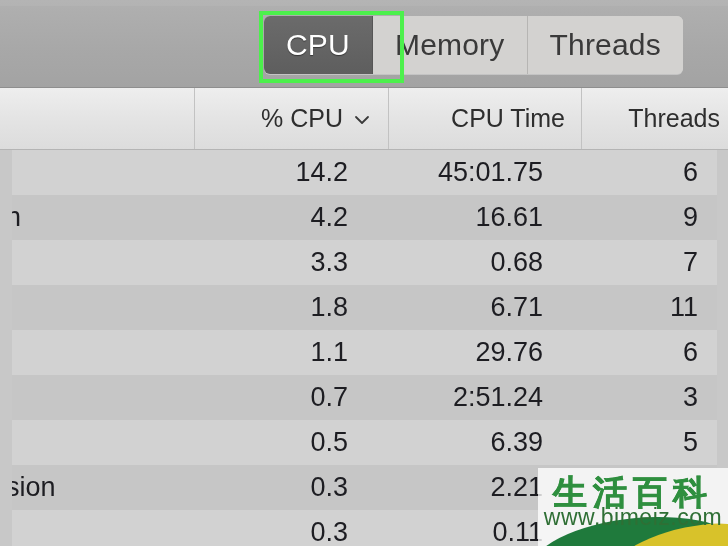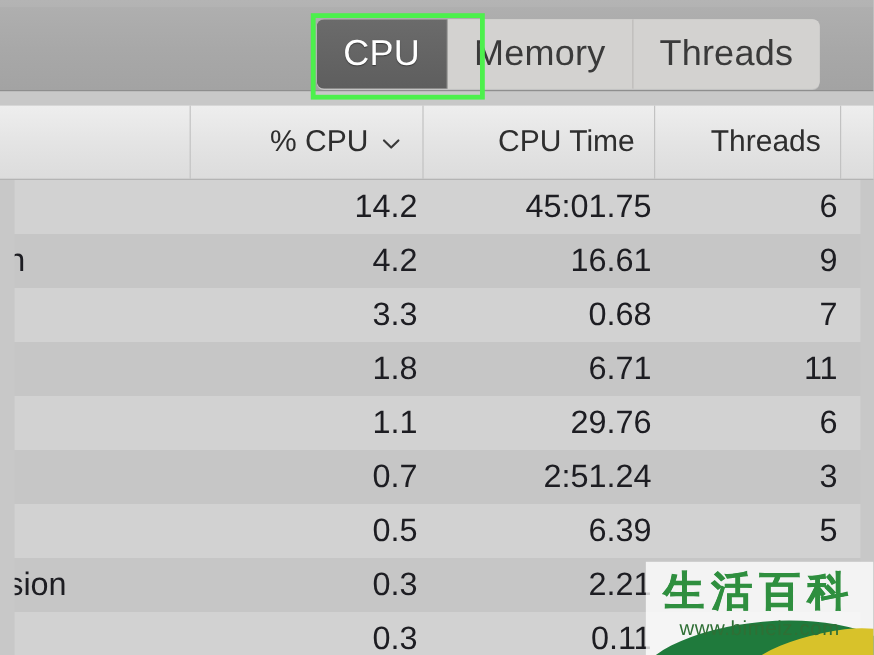--- a/index.html
+++ b/index.html
@@ -21,21 +21,21 @@
     height: 546px;
     overflow: hidden;
   }
 
   
   .toolbar {
     position: absolute;
     left: 0;
     top: 0;
     width: 728px;
-    height: 76px;
+    height: 88px;
     background: linear-gradient(to bottom, #b0b0b0 0%, #a8a8a8 55%, #a3a3a3 100%);
     border-bottom: 1px solid #8e8e8e;
     box-sizing: border-box;
   }
   .toolbar-topline {
     position: absolute;
     left: 0; top: 0;
     width: 728px; height: 6px;
     background: rgba(255,255,255,0.05);
   }
@@ -103,20 +103,21 @@
     height: 61px;
     display: flex;
     align-items: center;
     justify-content: flex-end;
     font-size: 25px;
     color: #2e2e2e;
     box-sizing: border-box;
     border-left: 1px solid #c2c2c2;
     padding-right: 16px;
     white-space: nowrap;
+    margin-left: 36px;
   }
   .hcell.c-name  { left: 0px;   width: 158px; border-left: none; }
   .hcell.c-cpu   { left: 158px; width: 194px; }
   .hcell.c-time  { left: 352px; width: 193px; }
   .hcell.c-thr   { left: 545px; width: 155px; }
   .hcell.c-tail  { left: 700px; width: 28px; }
 
   .sort-chevron {
     display: inline-block;
     width: 20px;
@@ -196,24 +197,24 @@
     font-size: 34px;
     letter-spacing: 6px;
     color: #2f8f3f;
     font-family: "DejaVu Sans", sans-serif;
     font-weight: bold;
     -webkit-text-stroke: 0.6px #2f8f3f;
   }
   .wm-url {
     position: absolute;
     left: 0;
-    top: 46px;
+    top: 36px;
     width: 190px;
     text-align: center;
-    font-size: 17px;
+    font-size: 23px;
     color: #2f6f35;
     font-family: "Liberation Sans", sans-serif;
     letter-spacing: 0.5px;
   }
   .wm-swoosh {
     position: absolute;
     left: -10px;
     bottom: -26px;
     width: 220px;
     height: 54px;

